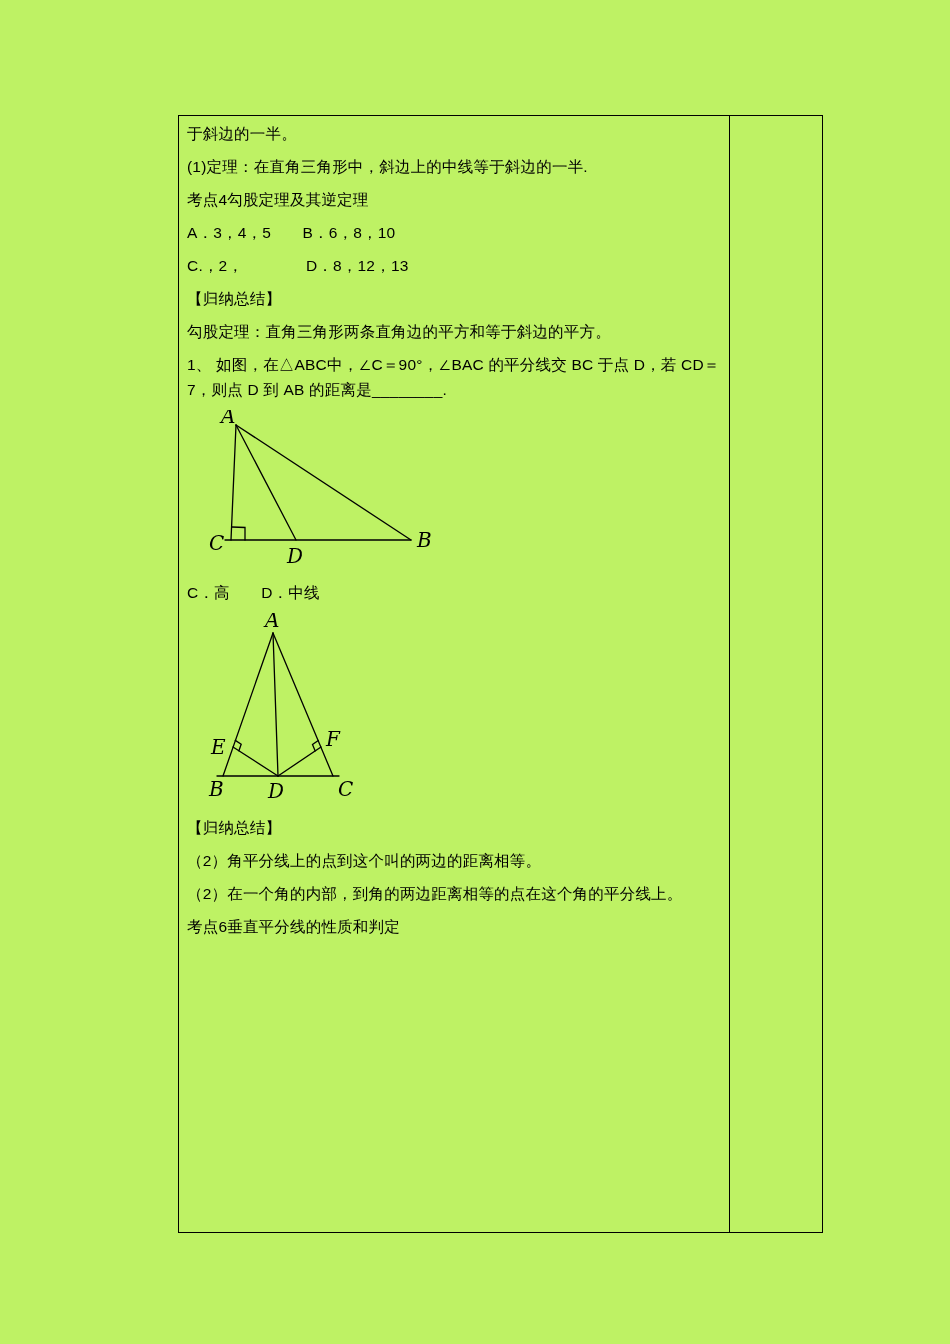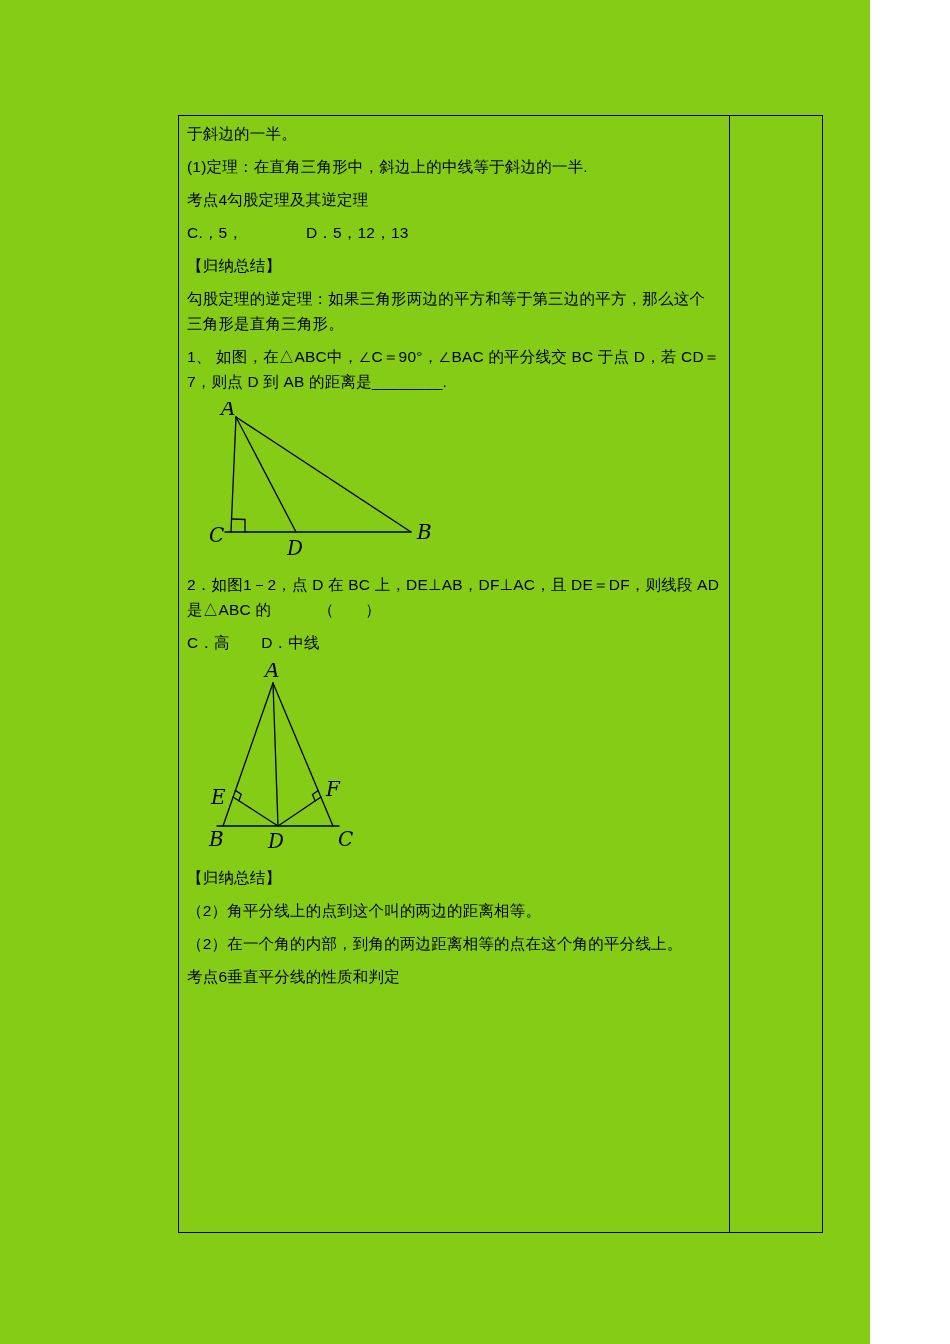--- a/index.html
+++ b/index.html
@@ -1,21 +1,21 @@
 <!DOCTYPE html>
 <html><head>
 <meta charset="utf-8">
 <style>
   * { box-sizing: border-box; }
   html, body { margin: 0; padding: 0; background: #ffffff; }
   .page {
     position: relative;
-    width: 870px;
+    width: 950px;
     height: 1344px;
-    background: #84cc16;
+    background: #bef264;
     font-family: "Liberation Sans", sans-serif;
     color: #000000;
     overflow: hidden;
   }
   .doc-table {
     position: absolute;
     left: 178px;
     top: 115px;
     width: 645px;
     height: 1118px;
@@ -59,43 +59,43 @@
 </head>
 <body>
 
 <div class="page">
   <div class="doc-table">
     <div class="cell-main">
 
       <p>于斜边的一半。</p>
       <p>(1)定理：在直角三角形中，斜边上的中线等于斜边的一半.</p>
       <p>考点4勾股定理及其逆定理</p>
-      <p>C.，5，　　　　D．5，12，13</p>
+      <p>A．3，4，5　　B．6，8，10</p>
+      <p>C.，2，　　　　D．8，12，13</p>
       <p>【归纳总结】</p>
-      <p>勾股定理的逆定理：如果三角形两边的平方和等于第三边的平方，那么这个 三角形是直角三角形。</p>
+      <p>勾股定理：直角三角形两条直角边的平方和等于斜边的平方。</p>
       <p>1、 如图，在△ABC中，∠C＝90°，∠BAC 的平分线交 BC 于点 D，若 CD＝7，则点 D 到 AB 的距离是________.</p>
 
       <svg class="fig" width="260" height="162" viewBox="0 0 260 162">
 
         <line x1="22" y1="130" x2="208" y2="130"></line>
 
         <line x1="33" y1="15" x2="28" y2="130"></line>
 
         <line x1="33" y1="15" x2="208" y2="130"></line>
 
         <line x1="33" y1="15" x2="93" y2="130"></line>
 
         <polyline points="29,117 42,117.5 42,130"></polyline>
         <text class="vlabel" x="18" y="13">A</text>
         <text class="vlabel" x="6" y="140">C</text>
         <text class="vlabel" x="214" y="137">B</text>
         <text class="vlabel" x="84" y="153">D</text>
       </svg>
 
-      <p>2．如图1－2，点 D 在 BC 上，DE⊥AB，DF⊥AC，且 DE＝DF，则线段 AD 是△ABC 的　　　（　　）</p>
       <p>C．高　　D．中线</p>
 
       <svg class="fig" width="170" height="194" viewBox="0 0 170 194">
 
         <line x1="14" y1="163" x2="136" y2="163"></line>
 
         <line x1="70" y1="20" x2="20" y2="163"></line>
 
         <line x1="70" y1="20" x2="130" y2="163"></line>
 

